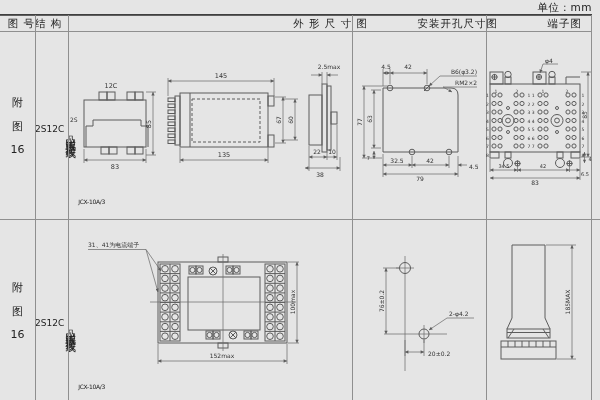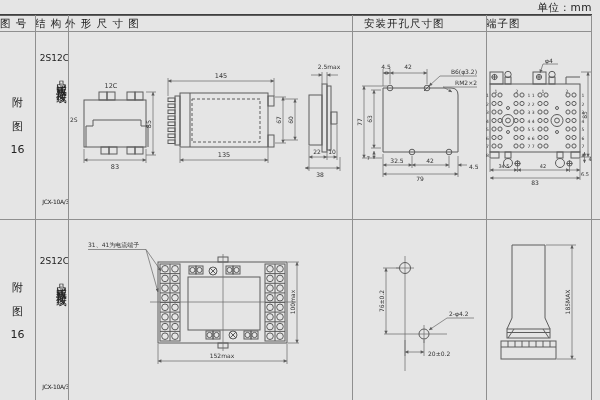--- a/index.html
+++ b/index.html
@@ -1,24 +1,24 @@
 <!DOCTYPE html>
 <html><head>
 <meta charset="utf-8">
 <style>
   html,body{margin:0;padding:0;background:#fff;}
   #canvas{position:relative;width:600px;height:400px;background:#e5e5e5;overflow:hidden;
           font-family:"DejaVu Sans",sans-serif;color:#222;}
   .unit{position:absolute;top:1px;right:8px;font-size:10.5px;letter-spacing:.5px;}
-  .hcell{position:absolute;top:15px;height:16px;line-height:16px;text-align:left;
+  .hcell{position:absolute;top:15px;height:16px;line-height:16px;text-align:right;
          font-size:10.5px;letter-spacing:1px;white-space:nowrap;}
   .figcell{position:absolute;left:0;width:35px;display:flex;flex-direction:column;
            align-items:center;justify-content:center;gap:9px;font-size:11px;}
-  .structcell{position:absolute;left:35px;width:34px;display:flex;flex-direction:column;
-              align-items:flex-end;box-sizing:border-box;}
+  .structcell{position:absolute;left:35px;width:34px;display:flex;flex-direction:row;
+              align-items:center;box-sizing:border-box;}
   .model{font-size:9px;white-space:nowrap;}
   .vdesc{writing-mode:vertical-rl;text-orientation:upright;font-size:10.5px;
          letter-spacing:2px;margin-top:9px;}
   .typecode{margin-top:auto;font-size:6px;white-space:nowrap;letter-spacing:-.3px;}
   svg{position:absolute;left:0;top:0;}
   svg .bd{stroke:#8f8f8f;stroke-width:1;}
   svg .dr{stroke:#5c5c5c;fill:none;stroke-width:1;}
   svg .dm{stroke:#6e6e6e;fill:none;stroke-width:.75;}
   svg .dd{stroke-dasharray:3 2;}
   svg .mk{marker-start:url(#ma);marker-end:url(#ma);}
@@ -30,21 +30,21 @@
 </style>
 </head>
 <body>
 
 <div id="canvas">
 
   <div class="unit">单位：mm</div>
 
   <div class="hcell" style="left:0;width:35px">图 号</div>
   <div class="hcell" style="left:35px;width:16px">结 构</div>
-  <div class="hcell" style="left:65px;width:283px">外 形 尺 寸 图</div>
+  <div class="hcell" style="left:85px;width:283px">外 形 尺 寸 图</div>
   <div class="hcell" style="left:364px;width:134px">安装开孔尺寸图</div>
   <div class="hcell" style="left:486px;width:96px">端子图</div>
 
   <div class="figcell" style="top:31px;height:188px">
     <span>附</span>
     <span>图</span>
     <span>16</span>
   </div>
   <div class="structcell" style="top:31px;height:188px;padding:22px 0 14px">
     <div class="model">2S12C</div>

